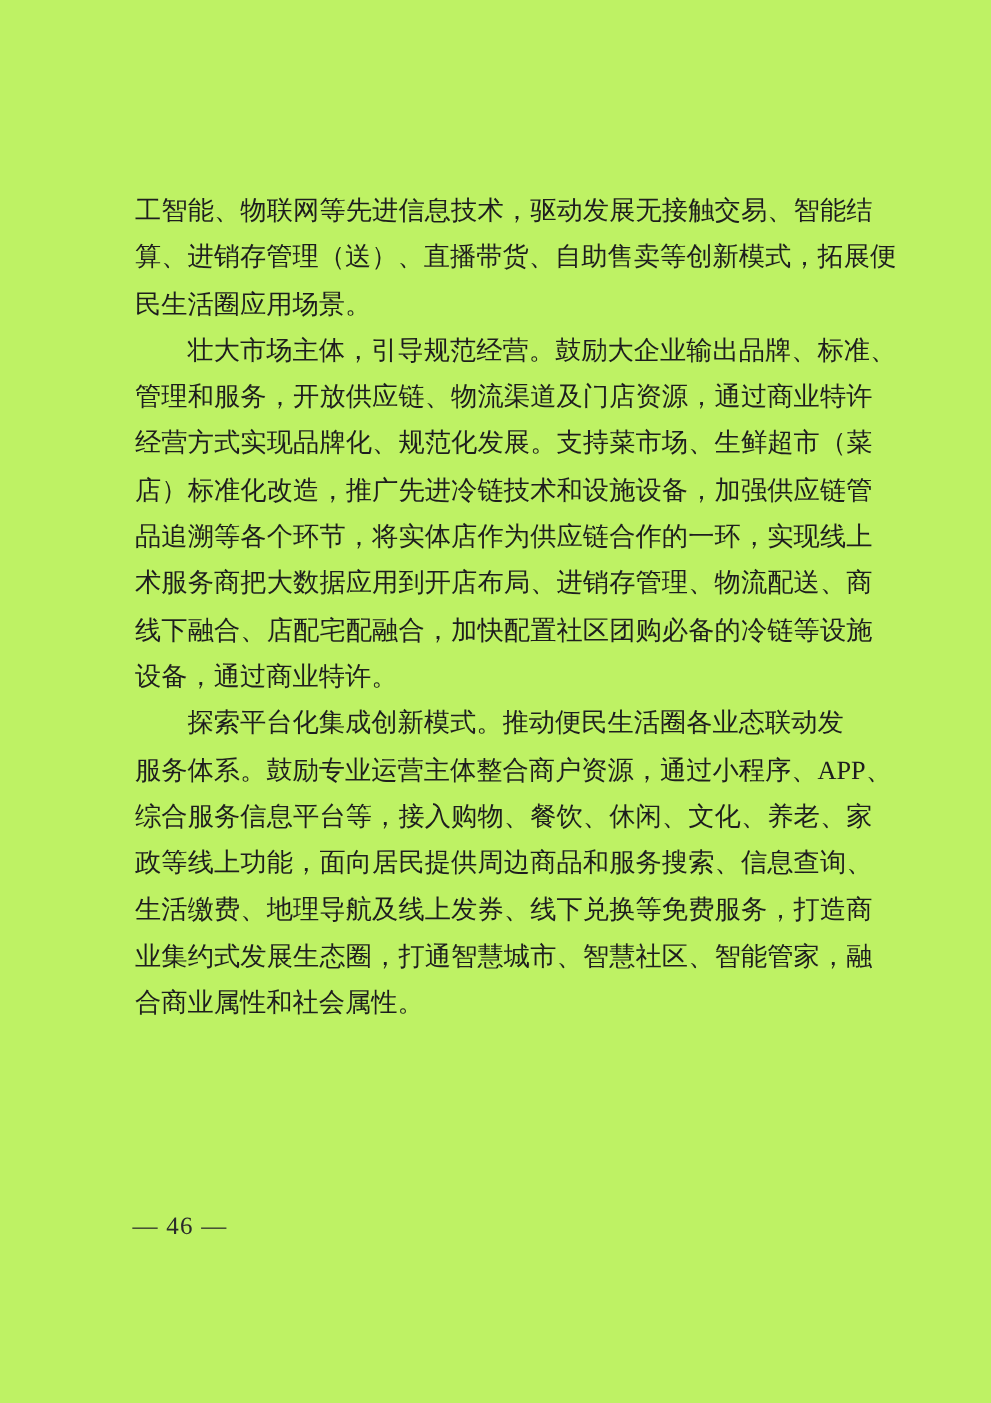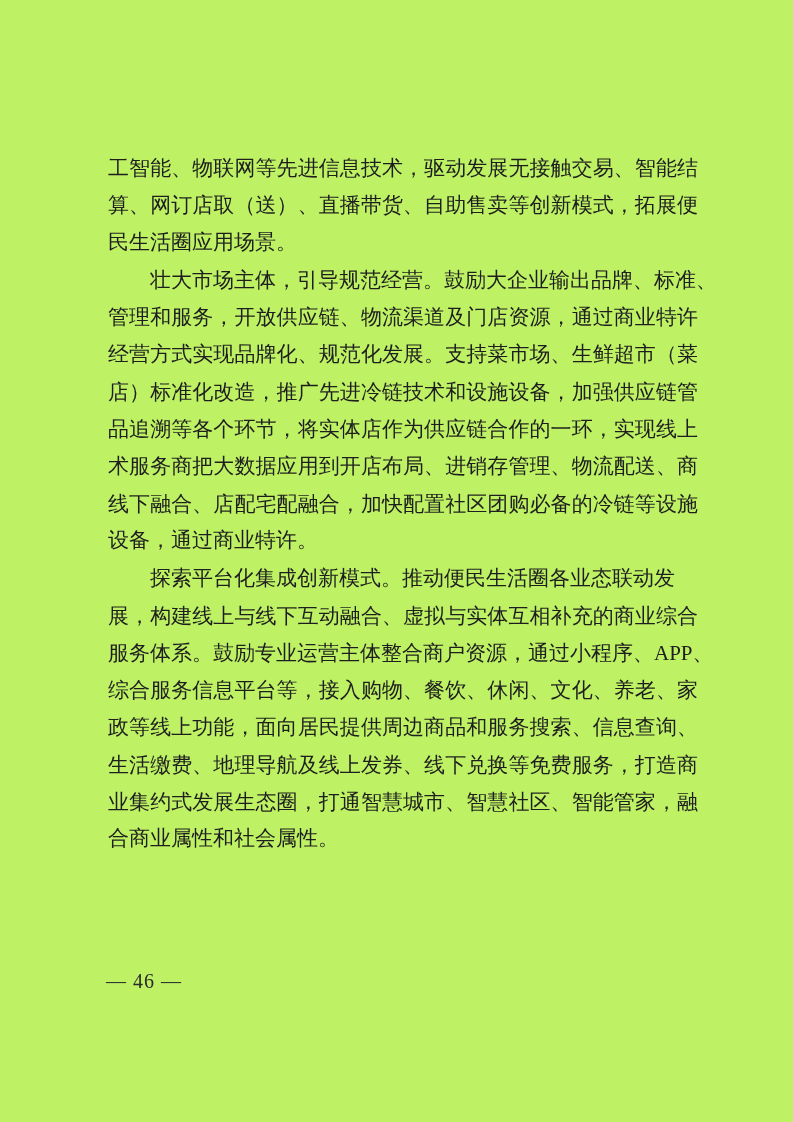--- a/index.html
+++ b/index.html
@@ -28,21 +28,20 @@
     font-size: 21px;
     letter-spacing: 0;
     text-align: justify;
     text-align-last: justify;
     white-space: nowrap;
     color: #1e1e1e;
   }
   .line.para-end {
     text-align-last: left;
     text-align: left;
-    font-family: Liberation Mono, monospace;
   }
   .line.indent {
     padding-left: 42px;
     width: 548px;
   }
   .footer {
     position: absolute;
     left: 106px;
     top: 968px;
     font-size: 20px;
@@ -52,34 +51,33 @@
     font-family: "Liberation Serif", "DejaVu Serif", serif;
   }
 </style>
 </head>
 <body>
 
 <div class="page">
   <div class="text-block">
 
     <div class="line">工智能、物联网等先进信息技术，驱动发展无接触交易、智能结</div>
-    <div class="line">算、网订店取（送）、直播带货、自助售卖等创新模式，拓展便</div>
+    <div class="line">算、进销存管理（送）、直播带货、自助售卖等创新模式，拓展便</div>
     <div class="line para-end">民生活圈应用场景。</div>
 
     <div class="line indent">壮大市场主体，引导规范经营。鼓励大企业输出品牌、标准、</div>
     <div class="line">管理和服务，开放供应链、物流渠道及门店资源，通过商业特许</div>
     <div class="line">经营方式实现品牌化、规范化发展。支持菜市场、生鲜超市（菜</div>
     <div class="line">店）标准化改造，推广先进冷链技术和设施设备，加强供应链管</div>
     <div class="line">品追溯等各个环节，将实体店作为供应链合作的一环，实现线上</div>
     <div class="line">术服务商把大数据应用到开店布局、进销存管理、物流配送、商</div>
     <div class="line">线下融合、店配宅配融合，加快配置社区团购必备的冷链等设施</div>
     <div class="line para-end">设备，通过商业特许。</div>
 
     <div class="line indent">探索平台化集成创新模式。推动便民生活圈各业态联动发</div>
-    <div class="line">展，构建线上与线下互动融合、虚拟与实体互相补充的商业综合</div>
     <div class="line">服务体系。鼓励专业运营主体整合商户资源，通过小程序、APP、</div>
     <div class="line">综合服务信息平台等，接入购物、餐饮、休闲、文化、养老、家</div>
     <div class="line">政等线上功能，面向居民提供周边商品和服务搜索、信息查询、</div>
     <div class="line">生活缴费、地理导航及线上发券、线下兑换等免费服务，打造商</div>
     <div class="line">业集约式发展生态圈，打通智慧城市、智慧社区、智能管家，融</div>
     <div class="line para-end">合商业属性和社会属性。</div>
   </div>
 
   <div class="footer">— 46 —</div>
 </div>

